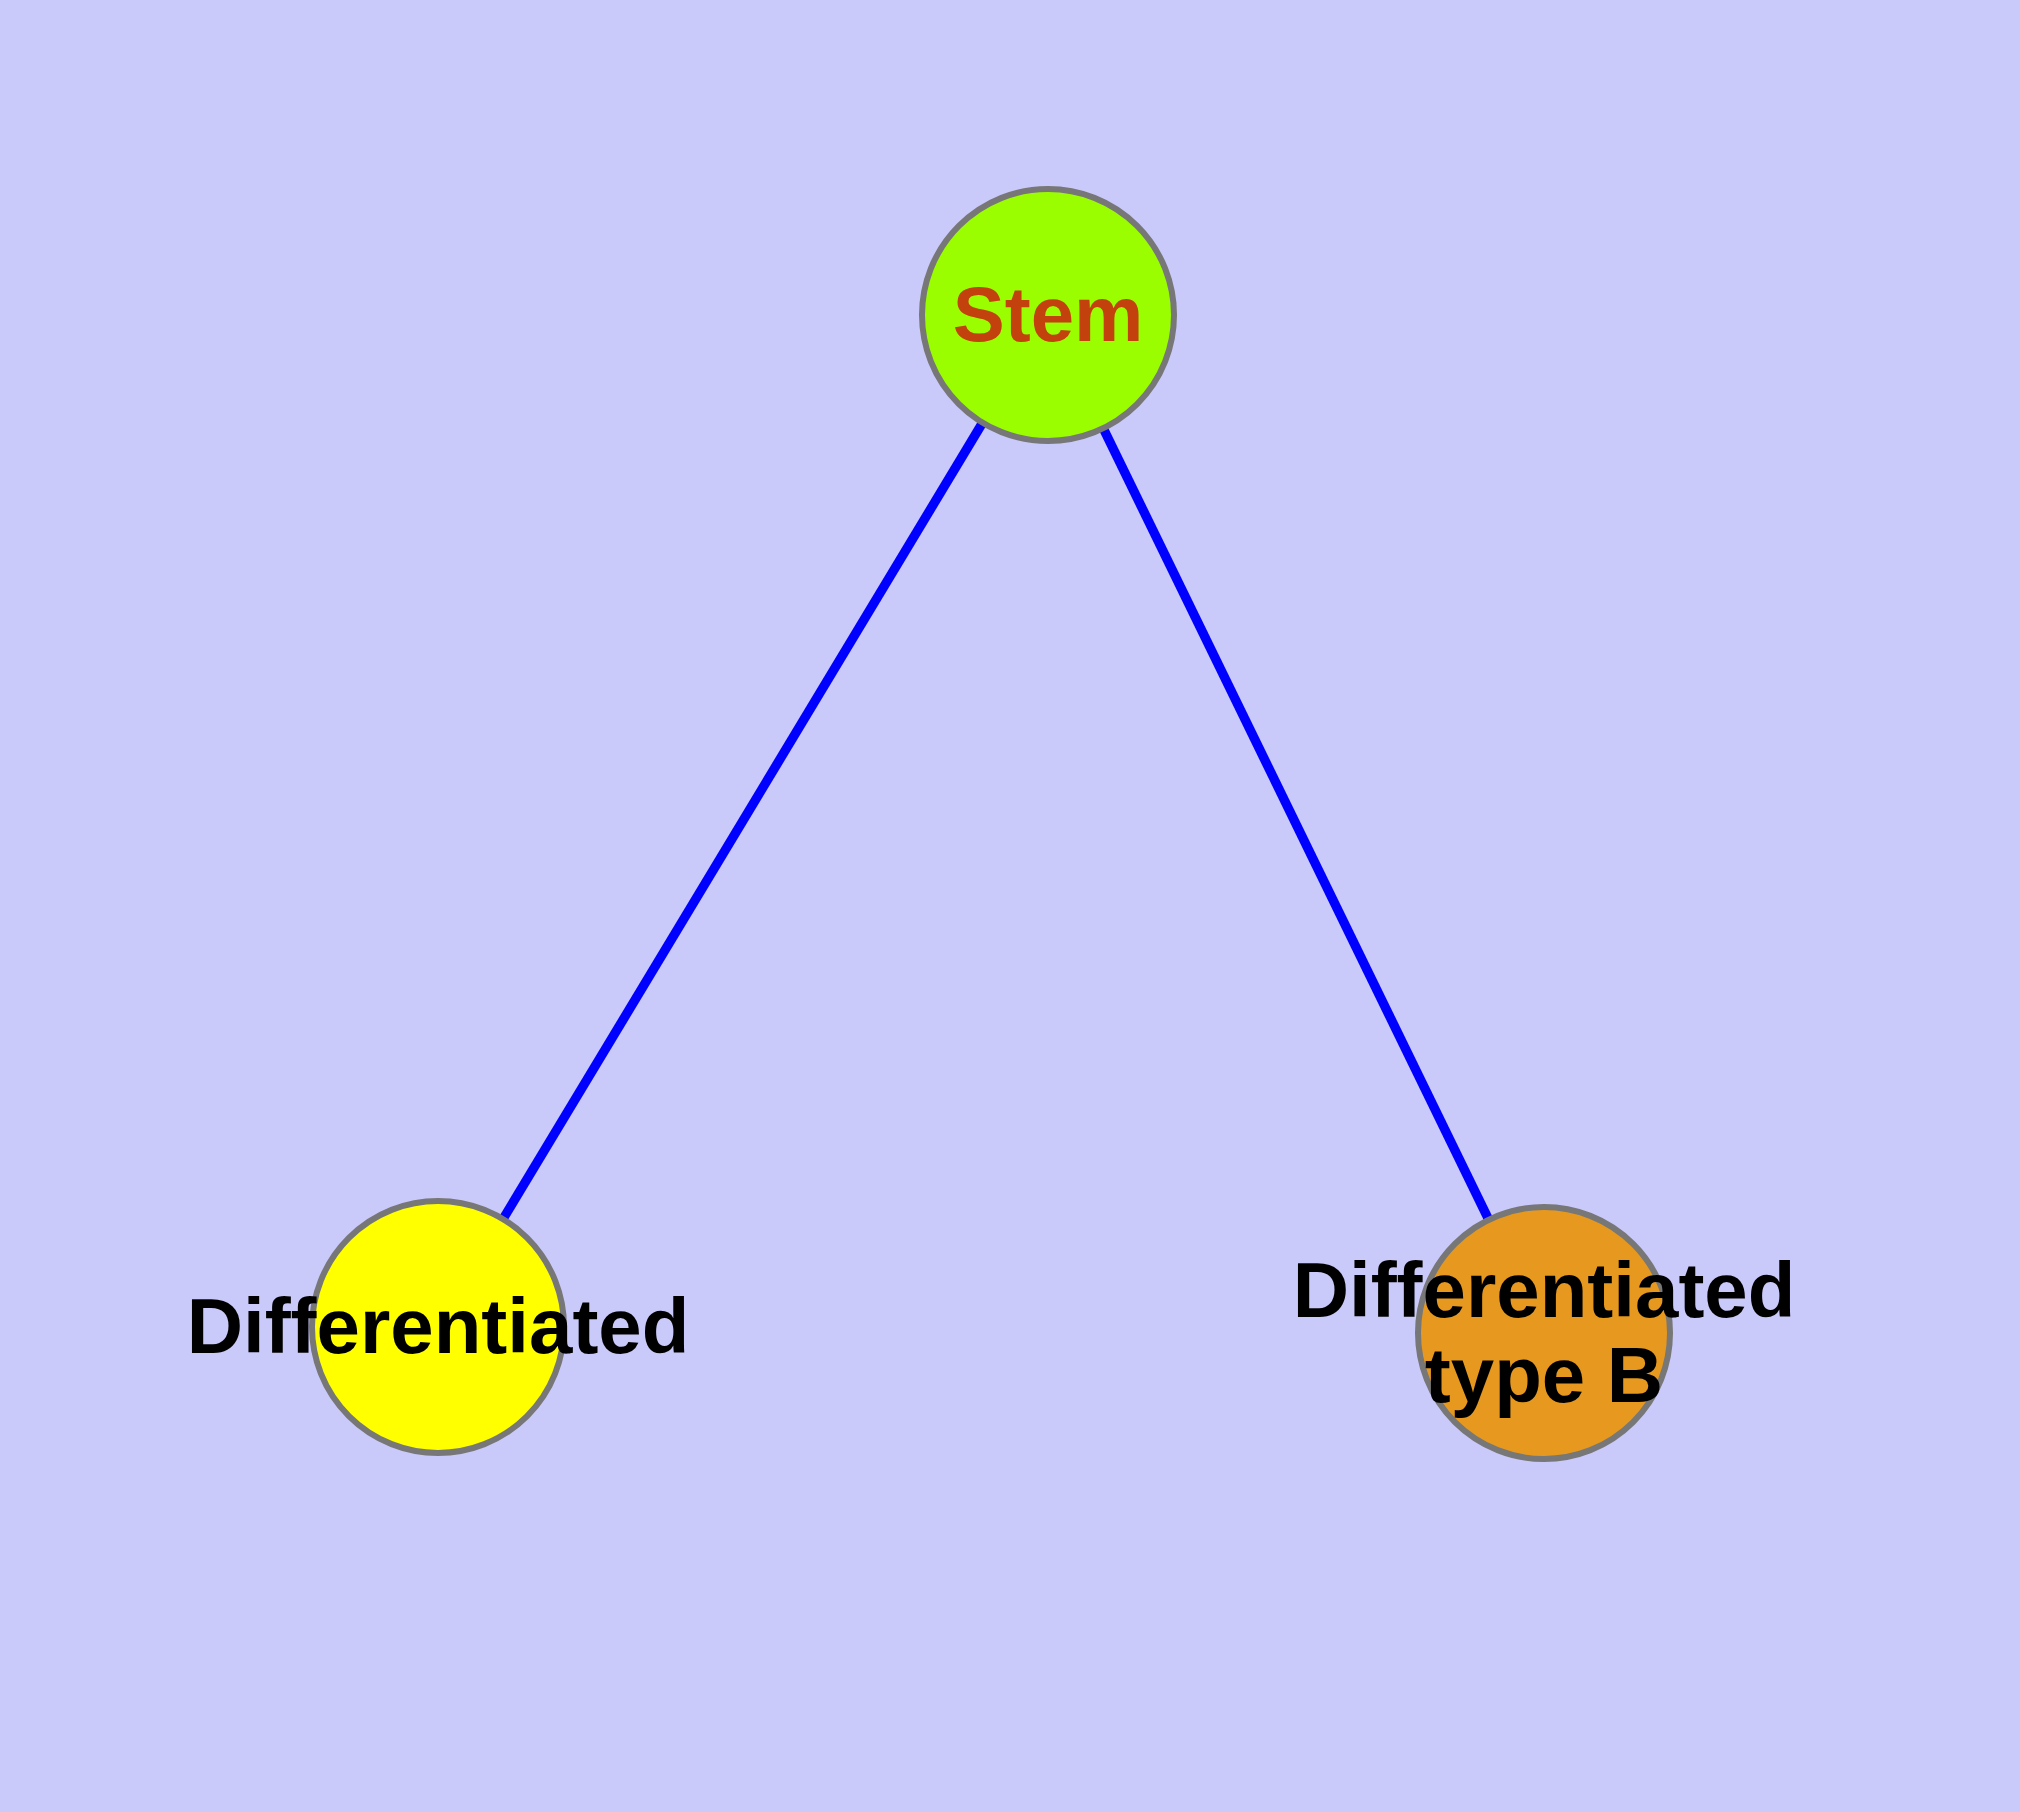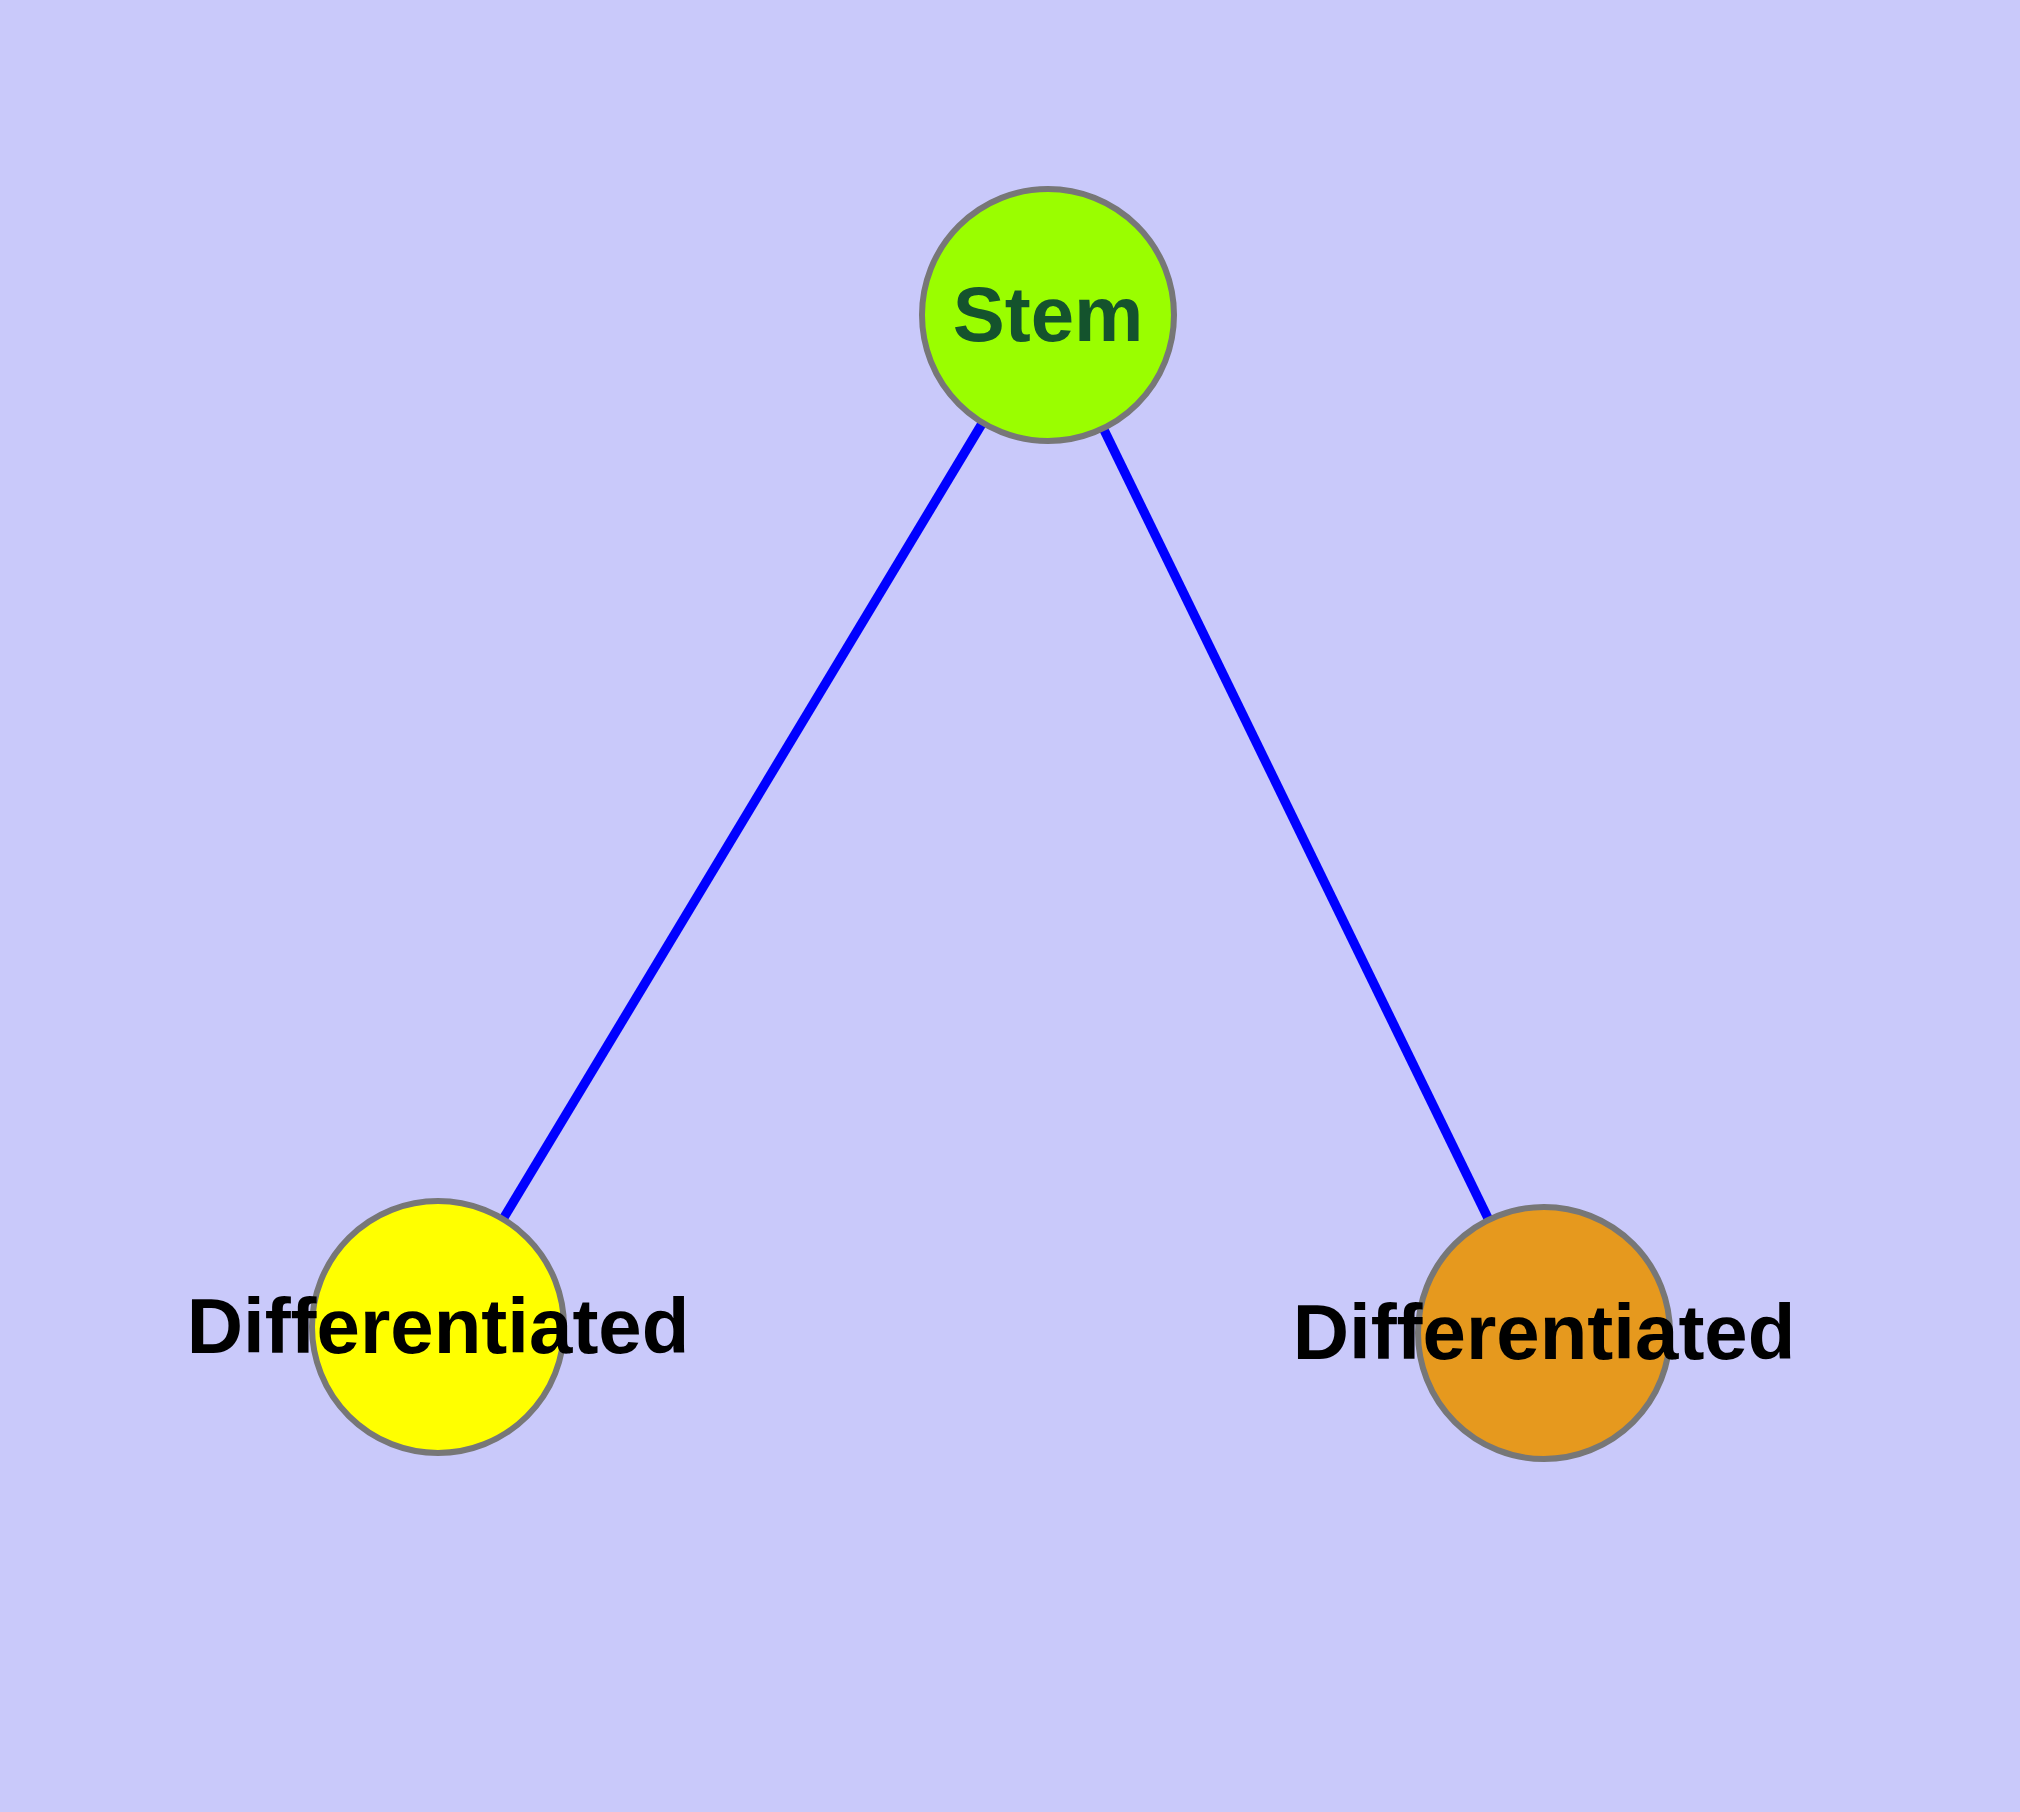--- a/index.html
+++ b/index.html
@@ -45,32 +45,33 @@
 <body>
 
 <div class="canvas" style="background-color: rgb(201, 201, 250);">
 
   <svg class="edge-layer" viewBox="0 0 2384 2138" xmlns="http://www.w3.org/2000/svg">
       <line x1="1236" y1="371" x2="517" y2="1565" stroke="#0000FF" stroke-width="11"></line>
       <line x1="1236" y1="371" x2="1821" y2="1572" stroke="#0000FF" stroke-width="11"></line>
     </svg>
 
   <div class="node" style="left: 919px; top: 186px; width: 258px; height: 258px; background-color: rgb(154, 254, 0); border-width: 6px; border-color: rgb(119, 119, 119);">
-    <div class="label" style="color: #14532d;">
+    <div class="label" style="color: #c2410c;">
       <span>Stem</span>
       <span></span>
     </div>
   </div>
 
   <div class="node" style="left: 309px; top: 1198px; width: 258px; height: 258px; background-color: rgb(255, 255, 0); border-width: 6px; border-color: rgb(119, 119, 119);">
     <div class="label" style="color: rgb(0, 0, 0);">
       <span>Differentiated</span>
     </div>
   </div>
 
   <div class="node" style="left: 1415px; top: 1204px; width: 258px; height: 258px; background-color: rgb(230, 153, 30); border-width: 6px; border-color: rgb(119, 119, 119);">
     <div class="label" style="color: rgb(0, 0, 0);">
       <span>Differentiated</span>
+      <span>type B</span>
     </div>
   </div>
 
 </div>
 
 
 </body></html>

